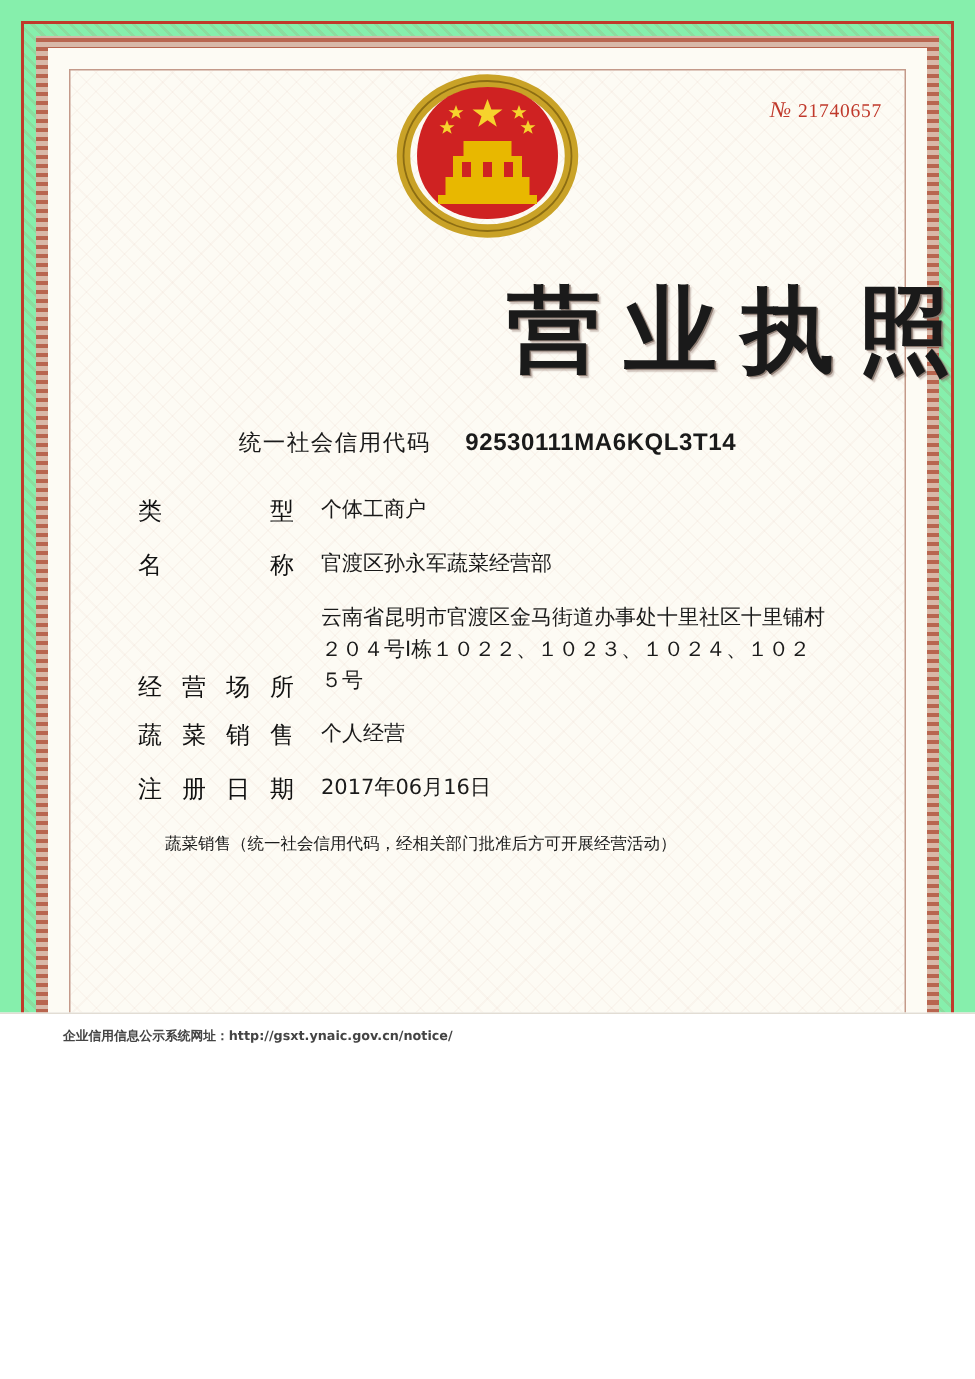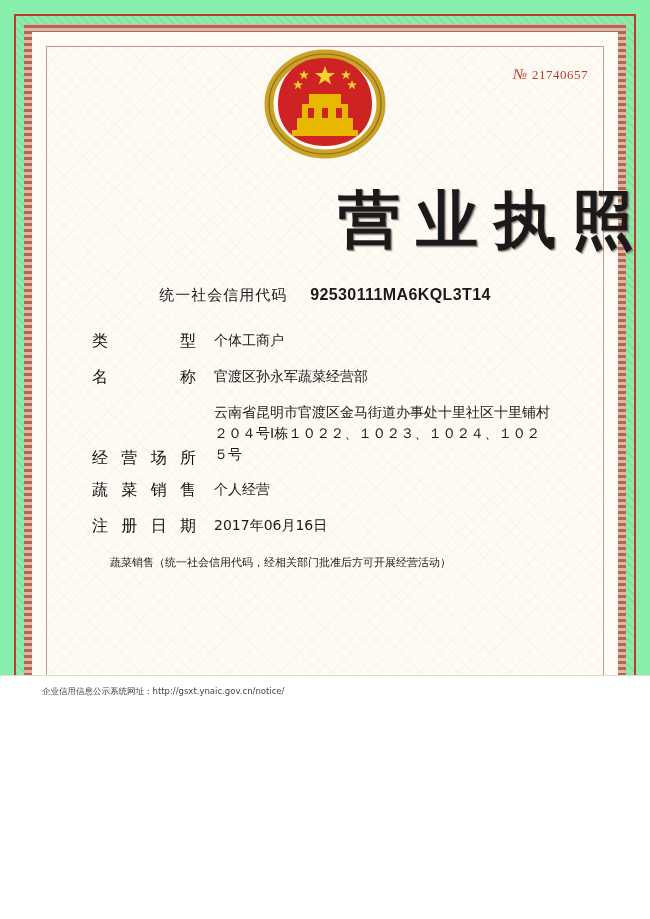--- a/index.html
+++ b/index.html
@@ -241,20 +241,21 @@
     background: #ffffff;
     border-top: 1px solid #e2ddd4;
   }
   .footer-left {
     position: absolute;
     left: 42px;
     top: 8px;
     font-size: 8.5px;
     color: #444;
     line-height: 1.65;
+    font-weight: bold;
   }
   .footer-right {
     position: absolute;
     right: 44px;
     top: 14px;
     font-size: 12.5px;
     color: #111;
     letter-spacing: .5px;
   }
 </style>

